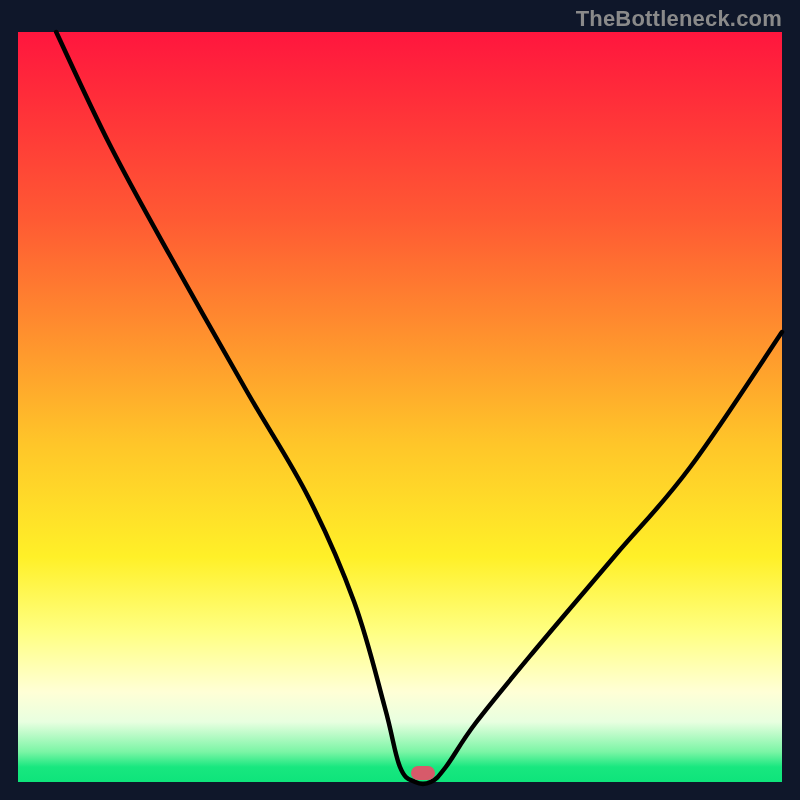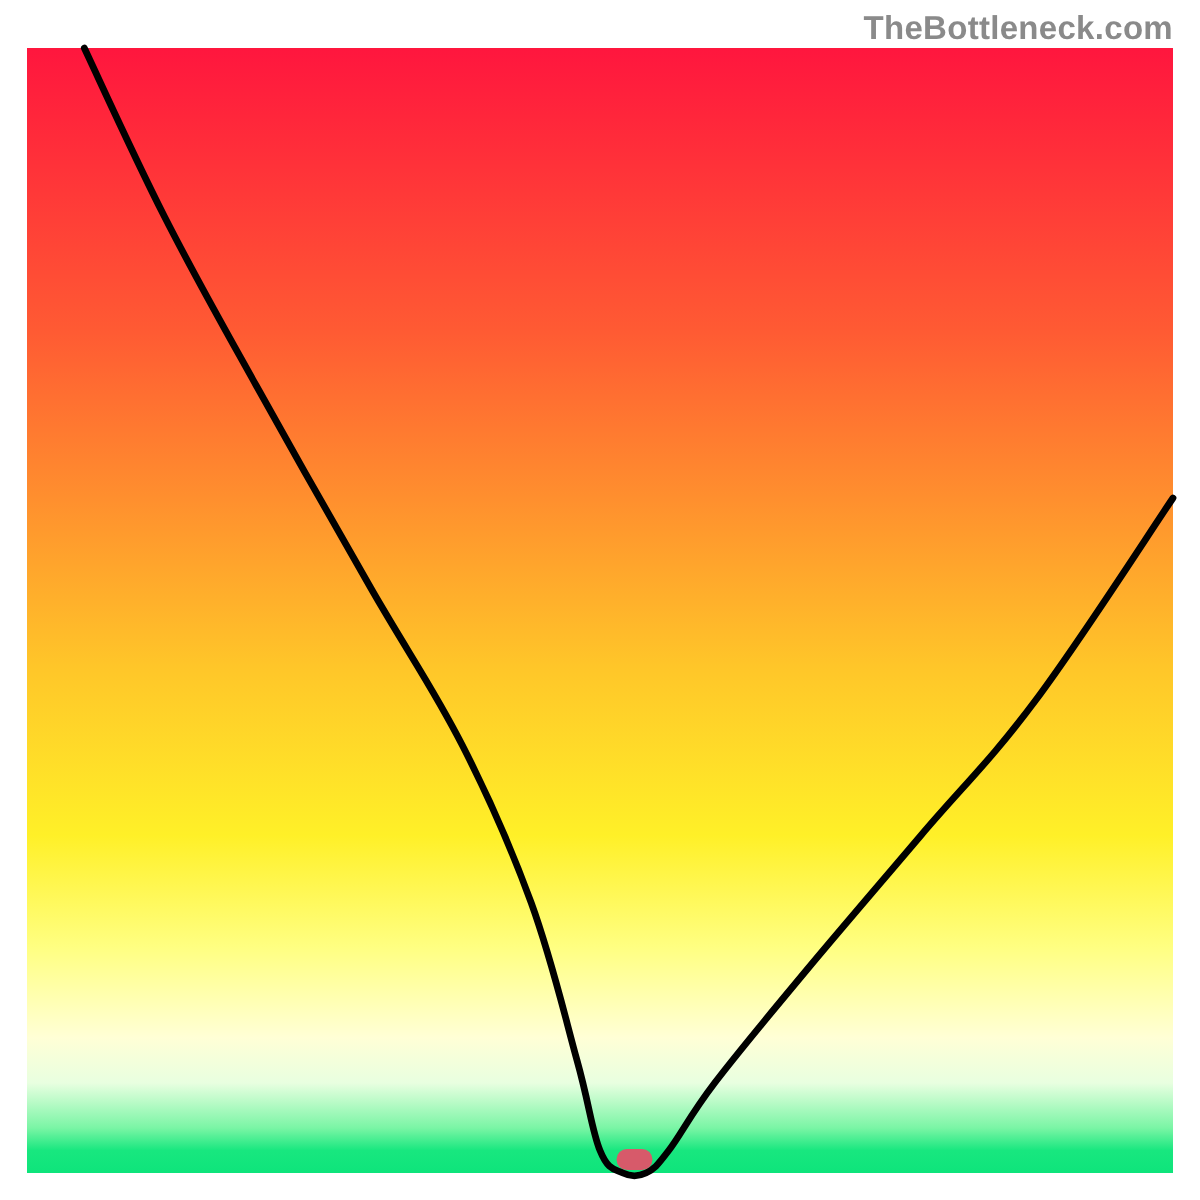--- a/index.html
+++ b/index.html
@@ -9,21 +9,21 @@
     height: 800px;
     background: #000;
     overflow: hidden;
   }
   .frame {
     position: absolute;
     left: 0;
     top: 0;
     width: 800px;
     height: 800px;
-    background: #ffffff;
+    background: #0f172a;
   }
   .plot {
     position: absolute;
     left: 18px;
     top: 32px;
     width: 764px;
     height: 750px;
     
     background: linear-gradient(
       to bottom,

